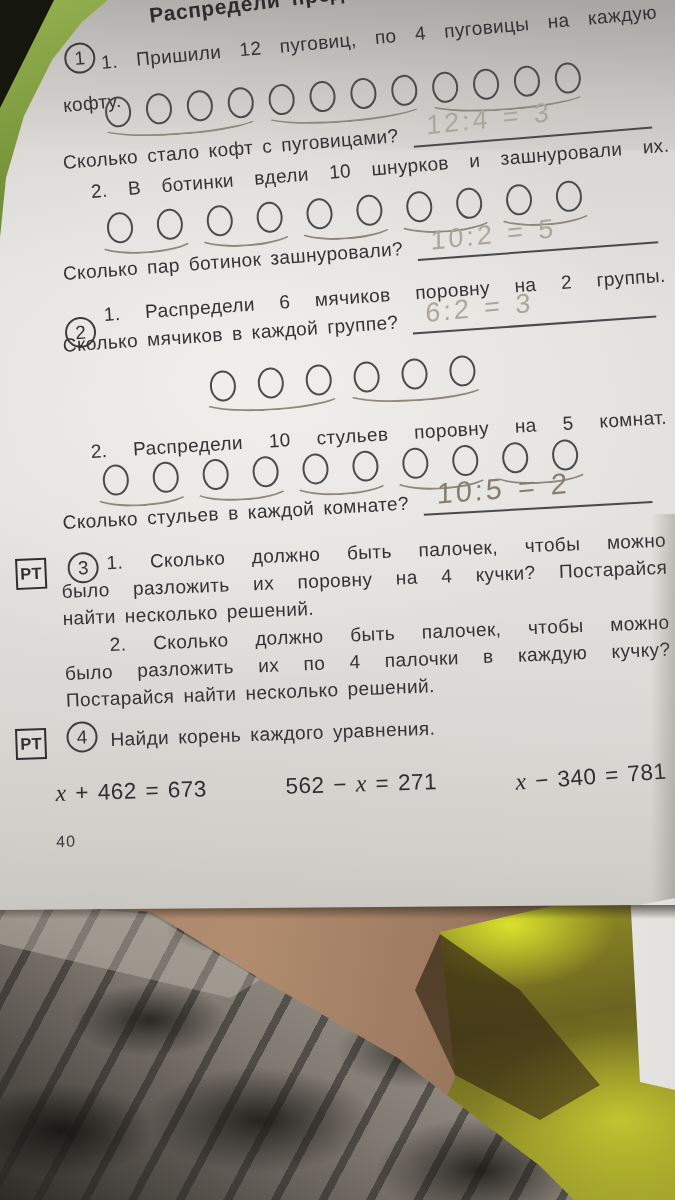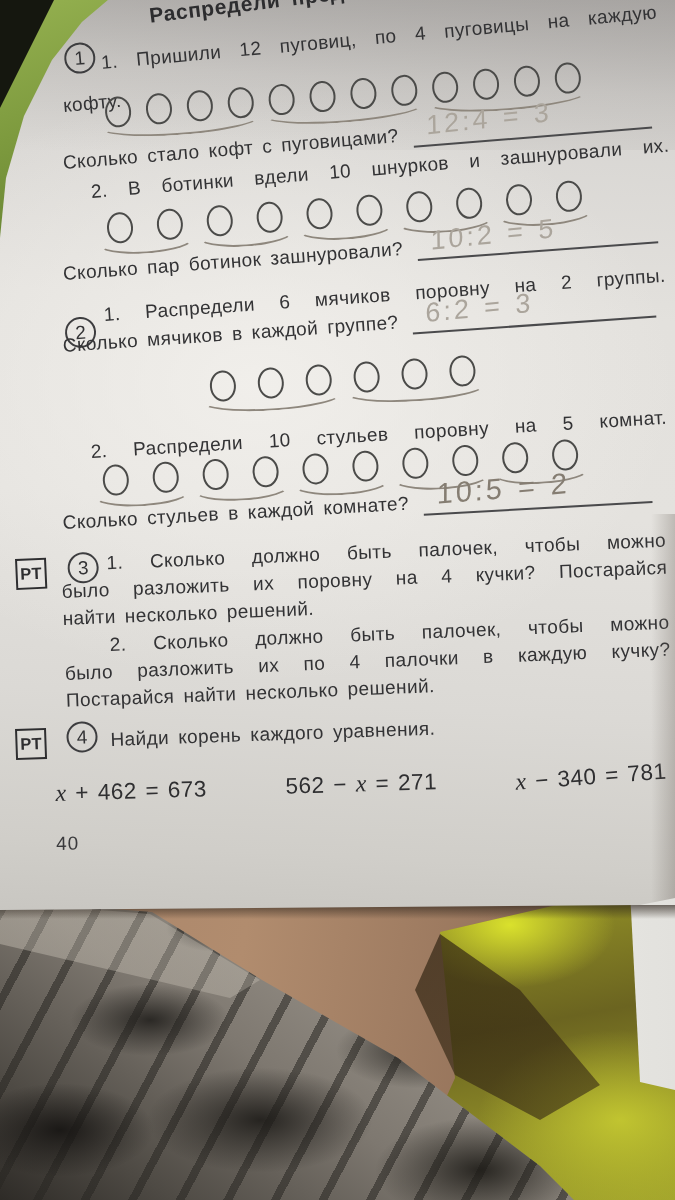--- a/index.html
+++ b/index.html
@@ -122,21 +122,21 @@
   }
   .arc {
     position:absolute; left:1px; right:1px; bottom:-12px; height:26px;
     border:2.5px solid transparent; border-bottom:2.5px solid #8e877d;
     border-radius:50%; box-sizing:border-box;
   }
   
   .eqrow { display:flex; justify-content:space-between; width:612px; }
   .eq { font-size:22.5px; color:#2f2f31; letter-spacing:.5px; word-spacing:2px; white-space:nowrap; }
   .mx { font-family:"Liberation Serif", serif; font-style:italic; font-size:24px; }
-  .footer { font-size:19px; color:#3a3a3c; letter-spacing:1px; }
+  .footer { font-size:16px; color:#3a3a3c; letter-spacing:1px; }
 </style>
 </head>
 <body>
 
 <div class="photo">
 
   <div class="bg-floor"></div>
   <div class="bg-yellow"></div>
   <div class="bg-yellow-shadow"></div>
   <div class="bg-fabric"></div>

